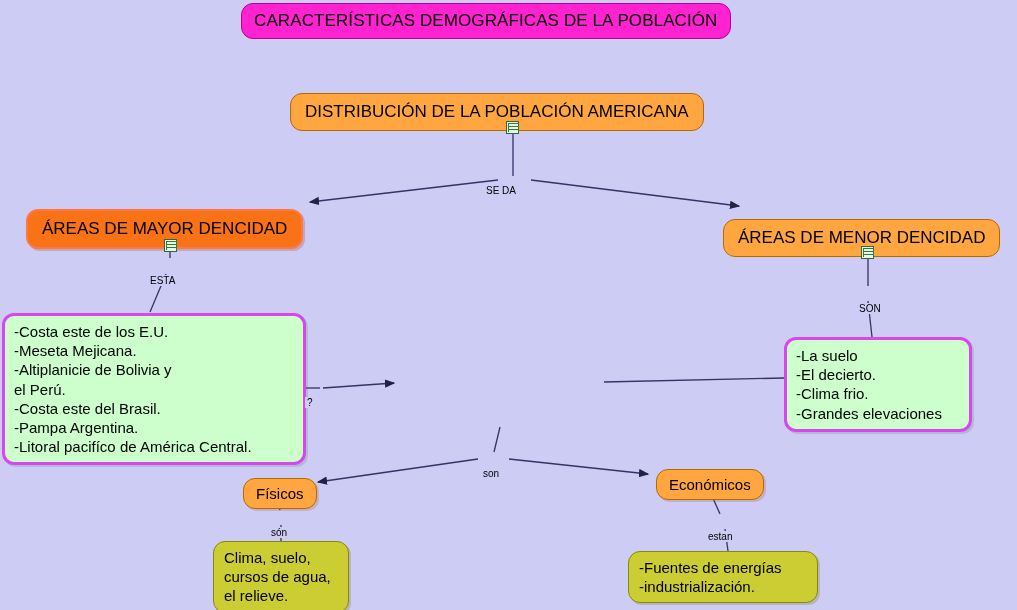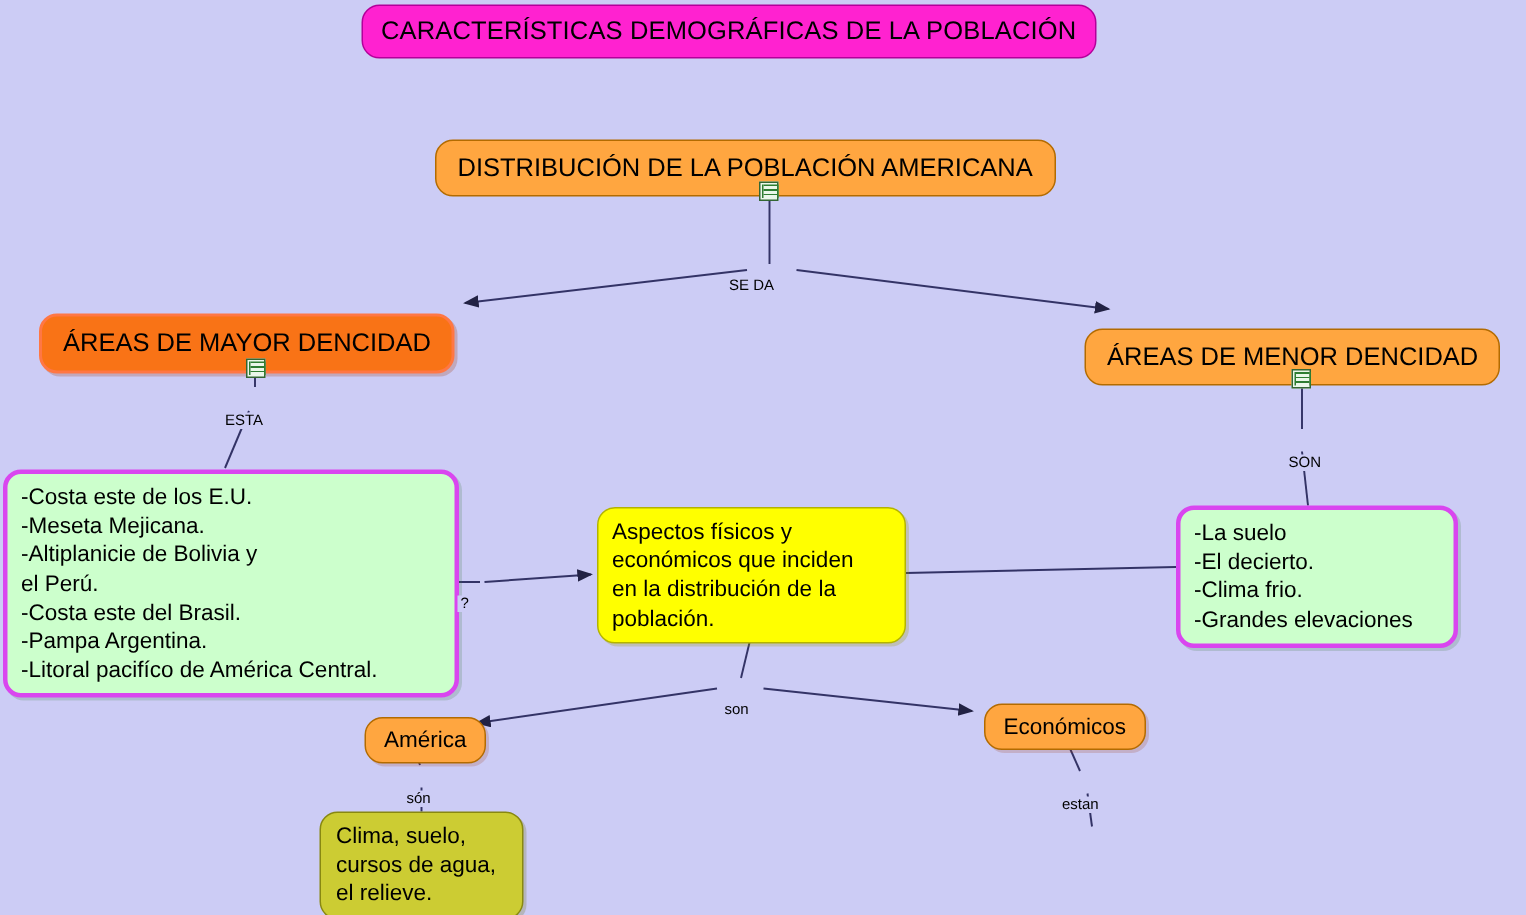--- a/index.html
+++ b/index.html
@@ -176,36 +176,34 @@
   <div class="node green" style="left:2px; top:313px; width:304px;">-Costa este de los E.U.
 -Meseta Mejicana.
 -Altiplanicie de Bolivia y
 el Perú.
 -Costa este del Brasil.
 -Pampa Argentina.
 -Litoral pacifíco de América Central.</div>
 
   <span class="link-label" style="left:305px; top:381px;">?</span>
 
-  <div class="node yellow" style="left:398px; top:338px; width:206px;">Aspectos físicos y
-económicos que inciden
-en la distribución de la
-población.</div>
 
   <div class="node green" style="left:784px; top:337px; width:188px;">-La suelo
 -El decierto.
 -Clima frio.
 -Grandes elevaciones</div>
 
   <span class="link-label" style="left:481px; top:452px;">son</span>
 
-  <div class="node orange-small" style="left:243px; top:478px;">América</div>
+  <div class="node orange-small" style="left:243px; top:478px;">Físicos</div>
   <span class="link-label" style="left:269px; top:511px;">són</span>
 
   <div class="node orange-small" style="left:656px; top:469px;">Económicos</div>
   <span class="link-label" style="left:706px; top:515px;">estan</span>
 
   <div class="node olive" style="left:213px; top:541px; width:136px;">Clima, suelo,
 cursos de agua,
 el relieve.</div>
 
+  <div class="node olive" style="left:628px; top:551px; width:190px;">-Fuentes de energías
+-industrialización.</div>
 
 </div>
 
 </body></html>

